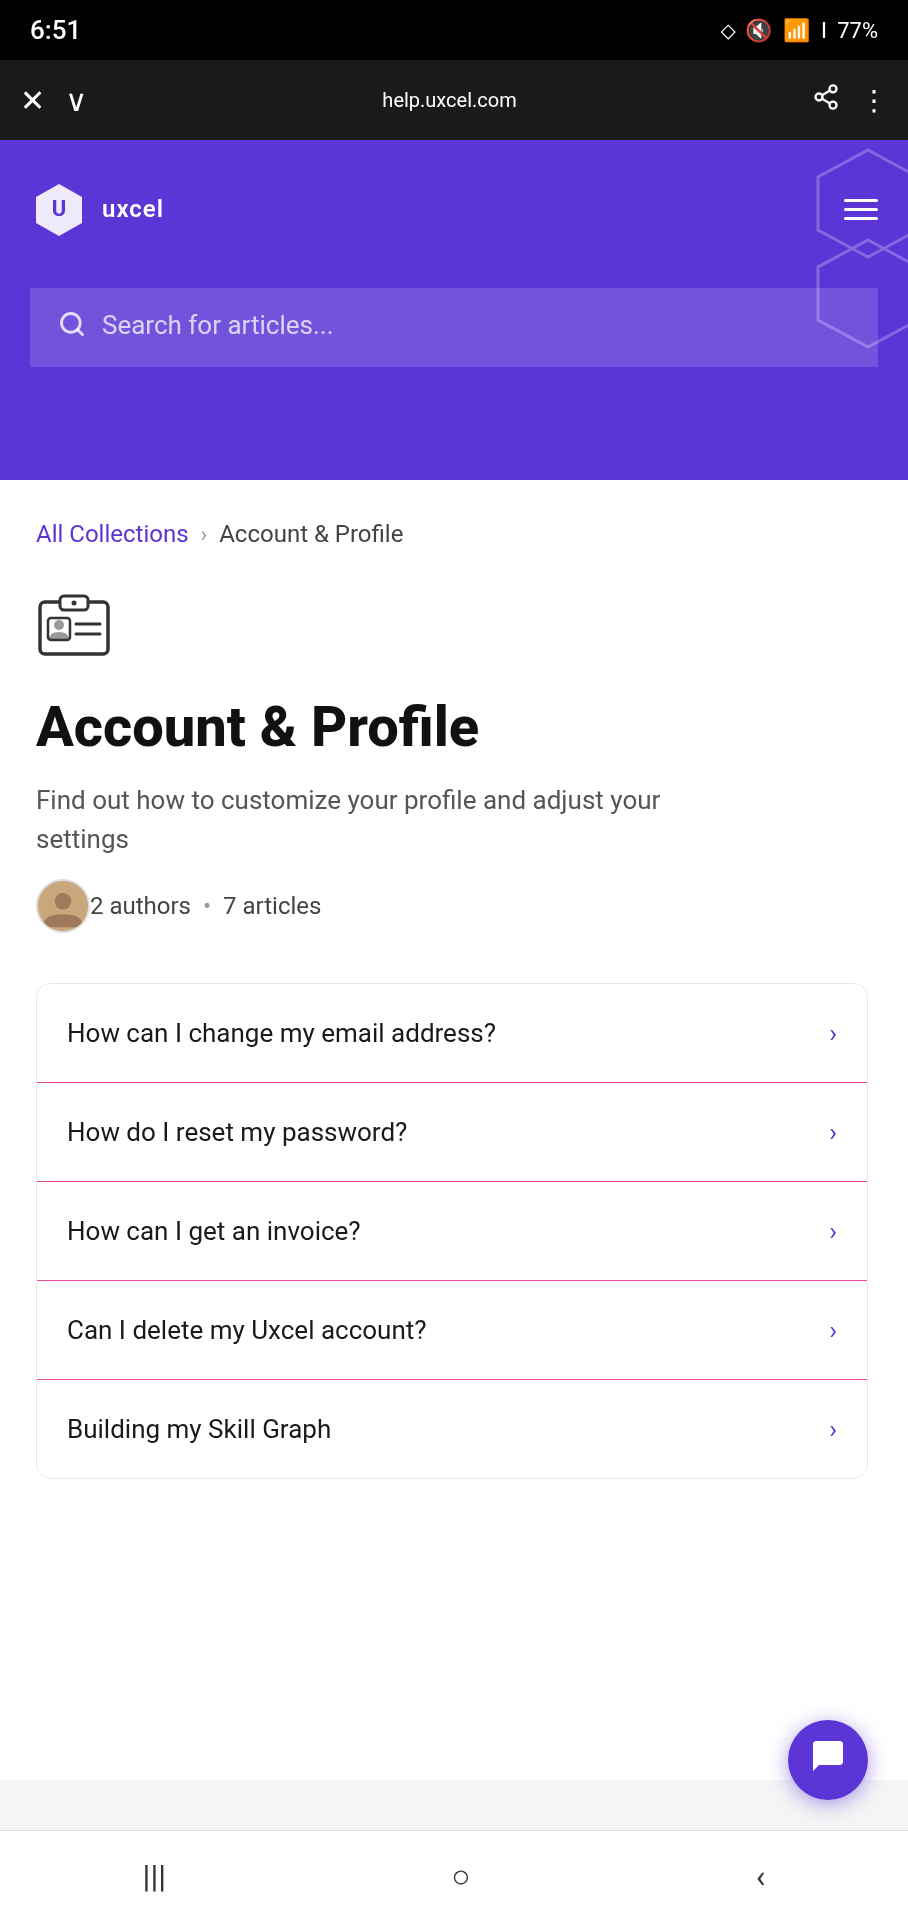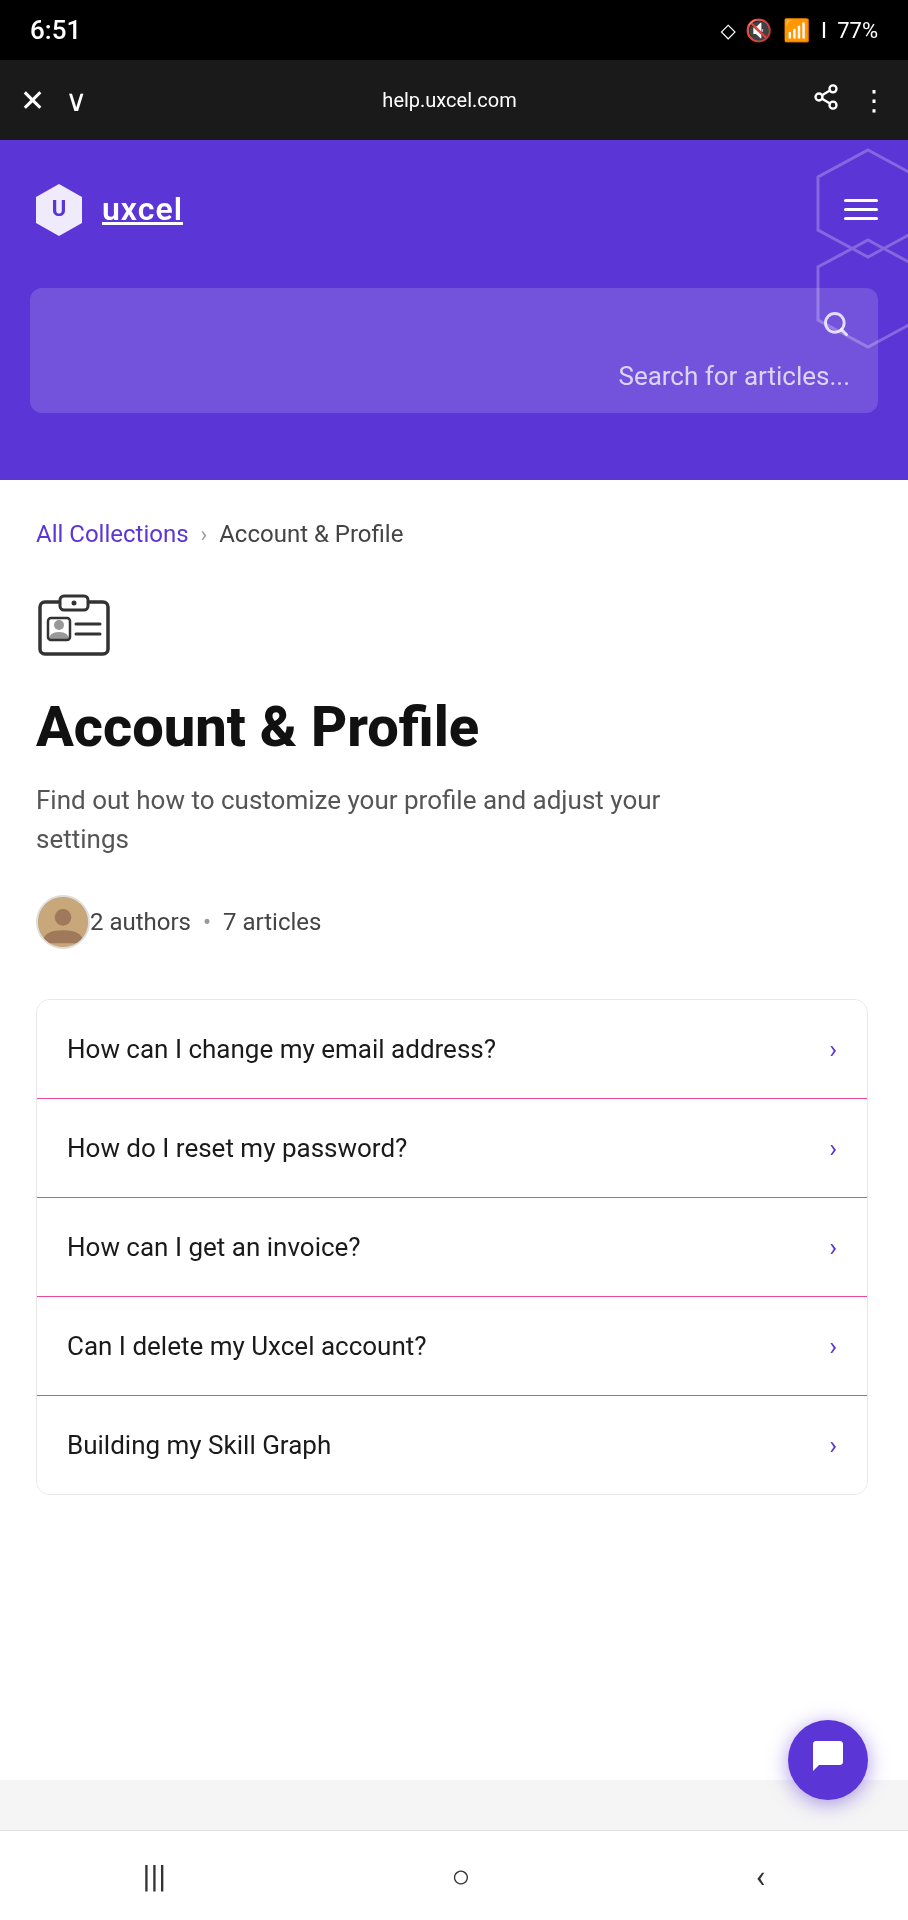--- a/index.html
+++ b/index.html
@@ -90,24 +90,23 @@
       display: flex;
       align-items: center;
       gap: 14px;
     }
     .logo-icon {
       width: 58px;
       height: 58px;
     }
     .logo-text {
       color: #fff;
-      font-size: 32px;
+      font-size: 24px;
       font-weight: 600;
       letter-spacing: 1px;
-      text-decoration: underline;
     }
     .hamburger-icon {
       color: #fff;
       font-size: 32px;
       cursor: pointer;
       display: flex;
       flex-direction: column;
       gap: 6px;
     }
     .hamburger-icon span {
@@ -122,27 +121,26 @@
     .hex-deco {
       position: absolute;
       right: -20px;
       top: 0;
       opacity: 0.25;
     }
 
     
     .search-bar {
       background: rgba(255,255,255,0.15);
-      border-radius: 12px;
+      border-radius: 0;
       padding: 22px 28px;
       display: flex;
-      align-items: flex-end;
+      align-items: flex-start;
       gap: 16px;
       cursor: text;
-      flex-direction: column;
     }
     .search-icon {
       color: rgba(255,255,255,0.75);
       font-size: 28px;
     }
     .search-placeholder {
       color: rgba(255,255,255,0.75);
       font-size: 26px;
     }
 
@@ -186,21 +184,21 @@
       font-size: 56px;
       font-weight: 800;
       color: #111;
       line-height: 1.2;
       margin-bottom: 20px;
     }
     .page-description {
       font-size: 26px;
       color: #555;
       line-height: 1.5;
-      margin-bottom: 36px;
+      margin-bottom: 20px;
       max-width: 660px;
     }
 
     
     .authors-row {
       display: flex;
       align-items: center;
       margin-bottom: 50px;
     }
     .author-avatar {

